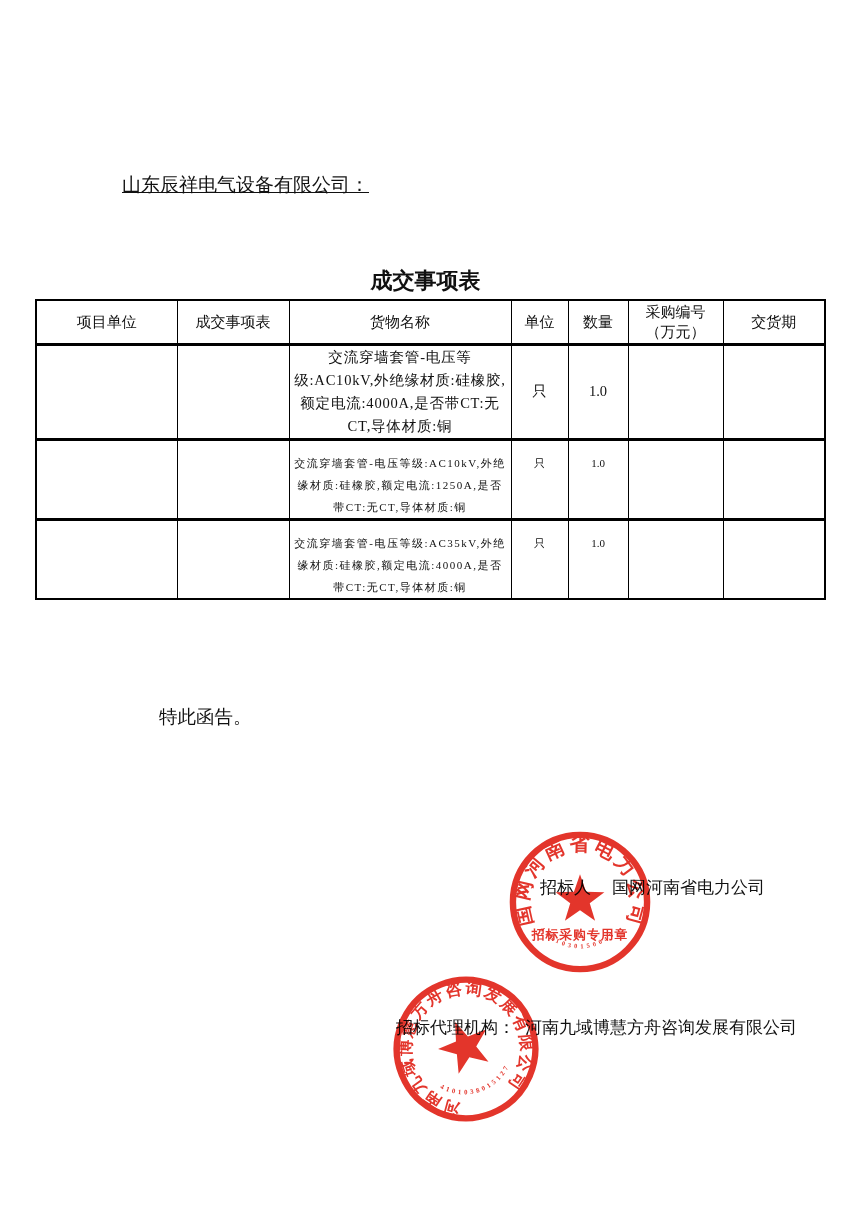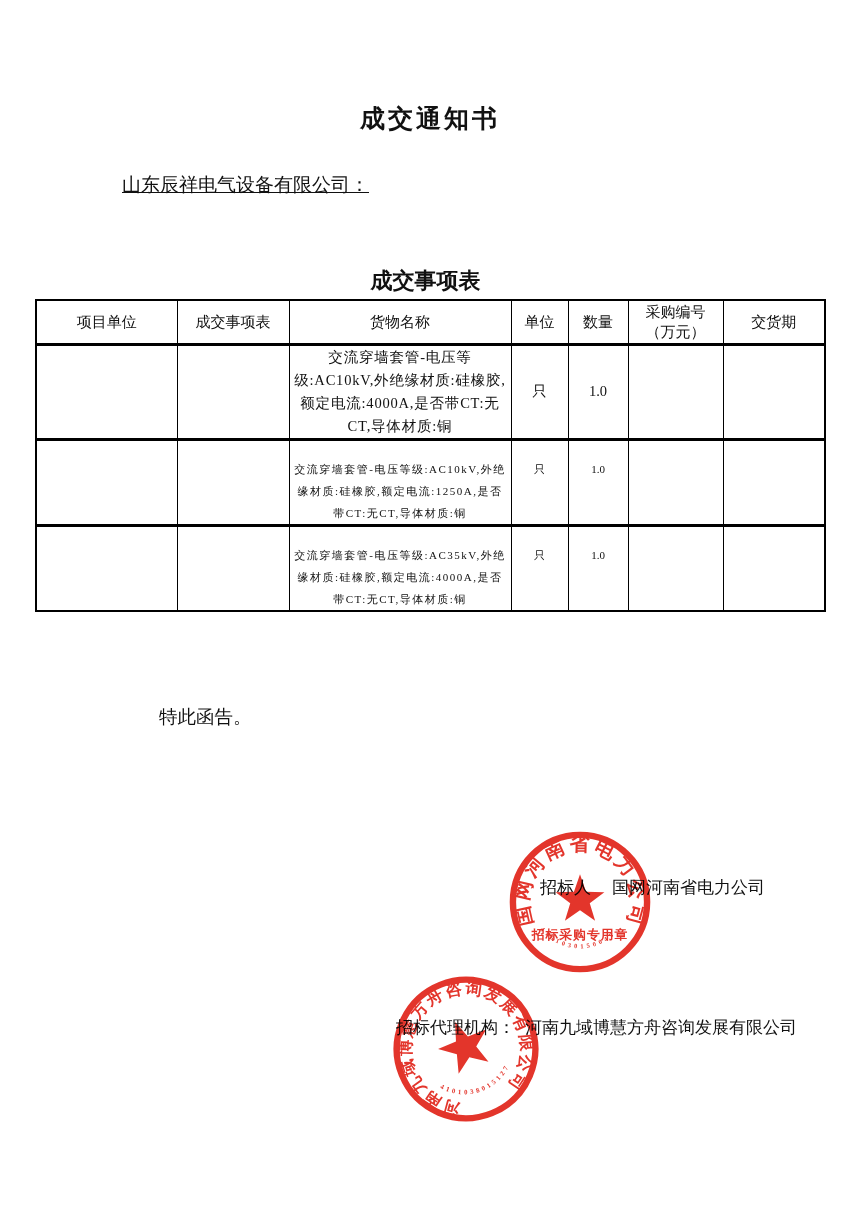--- a/index.html
+++ b/index.html
@@ -51,21 +51,21 @@
   .items-table thead th {
     height: 44px;
     font-size: 15px; font-weight: normal;
     white-space: pre-line; line-height: 20px;
   }
   .items-table tbody td { border-top: 3px solid #000; margin-top: 23px; }
   tr.row-first td { height: 91px; font-size: 14.5px; line-height: 23px; }
   tr.row-first td.goods { letter-spacing: 0.8px; }
   tr.row-small td {
     height: 70px; font-size: 11px; line-height: 22px;
-    vertical-align: top; padding-top: 17px;
+    vertical-align: top; padding-top: 11px;
   }
   tr.row-small td.goods { letter-spacing: 1.5px; }
   .closing {
     position: absolute; top: 686px; left: 122px; width: 642px;
     font-size: 18.5px; line-height: 22px;
   }
   .closing p { margin: 0; text-align: justify; text-indent: 2em; }
   .closing a.portal-link {
     font-family: "Liberation Mono", "DejaVu Sans Mono", monospace;
     font-size: 16.5px; white-space: nowrap;
@@ -84,21 +84,20 @@
     pointer-events: none;
   }
   .seal-tenderer { left: 506px; top: 828px; }
   .seal-agency { left: 388px; top: 971px; }
 </style>
 </head>
 <body>
 
 <div class="page">
 
-  <div class="doc-title">成交通知书</div>
 
   <div class="recipient">山东辰祥电气设备有限公司：</div>
 
 
   <div class="table-caption">成交事项表</div>
 
   <table class="items-table">
     <colgroup>
       <col style="width:141px">
         <col style="width:112px">

